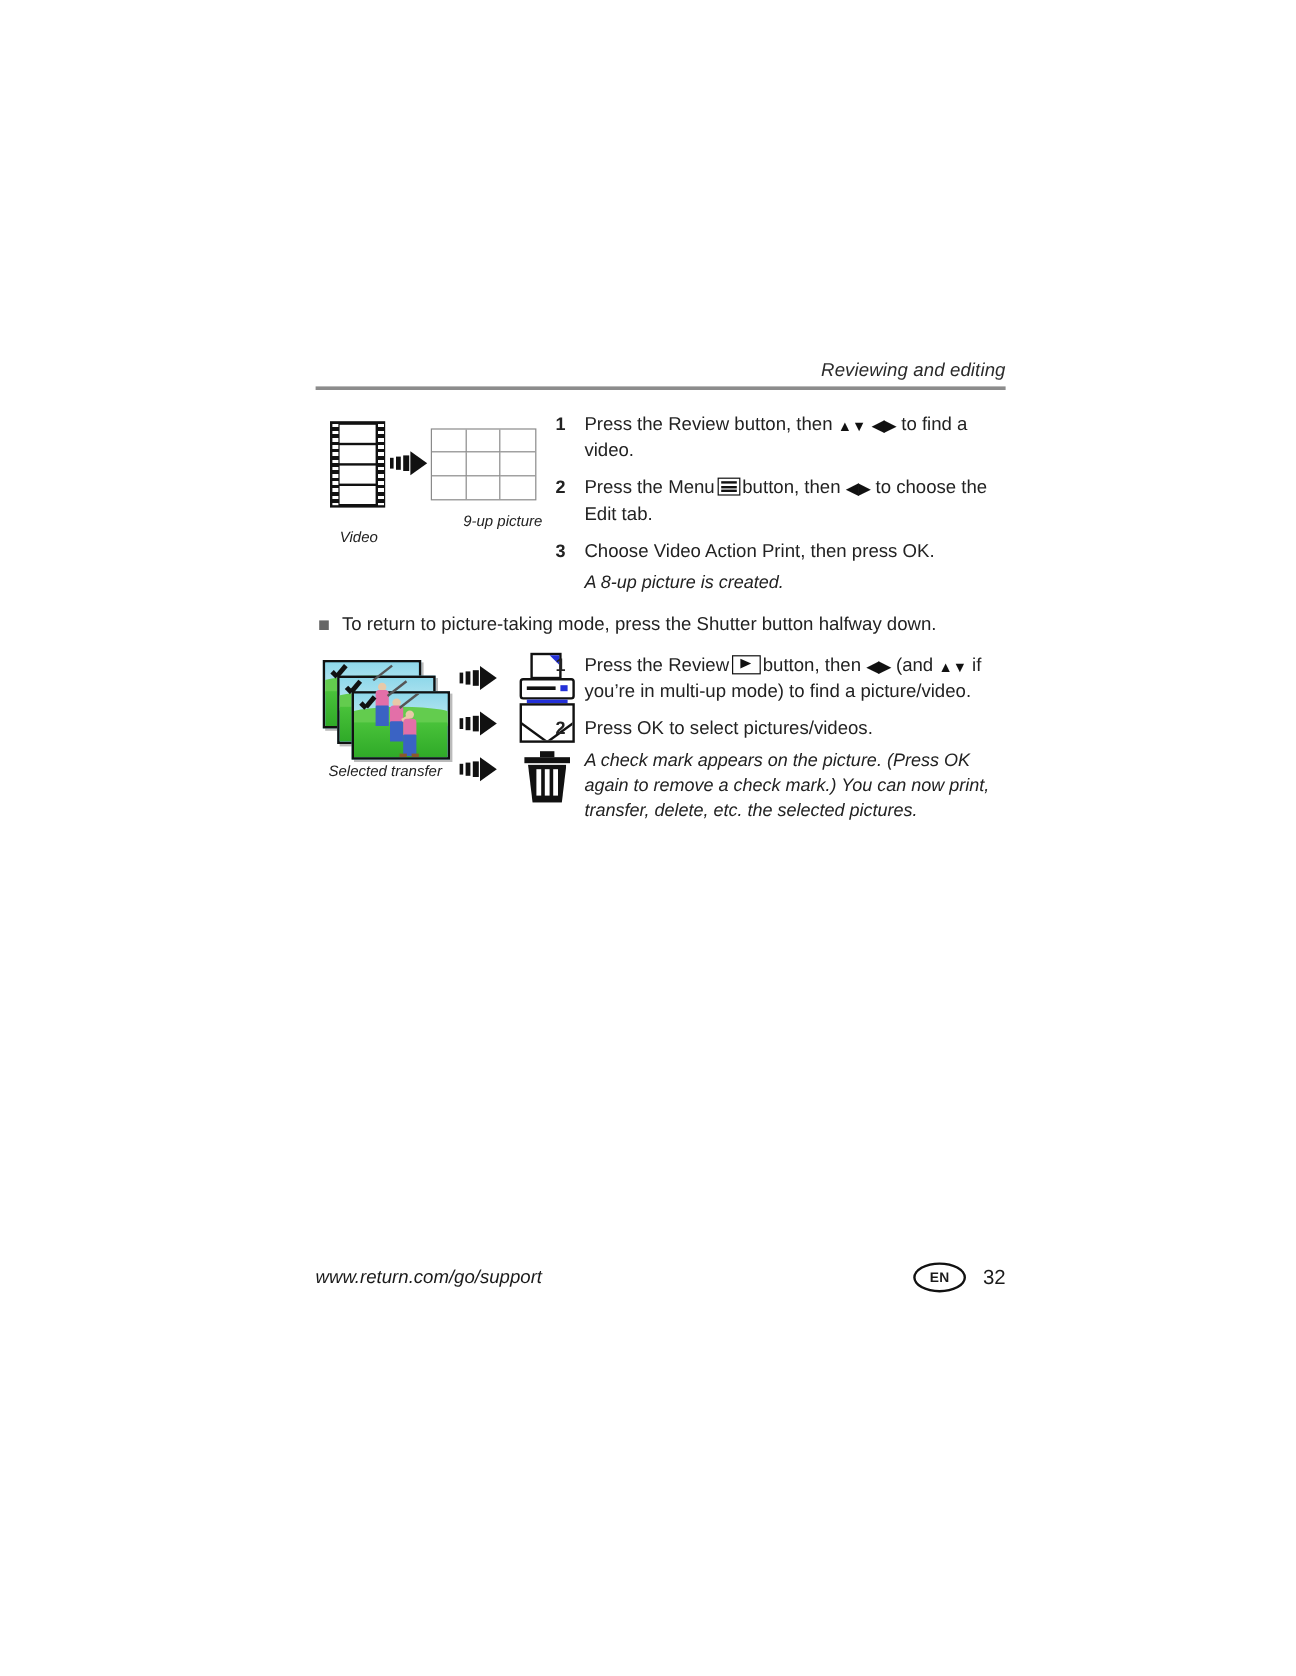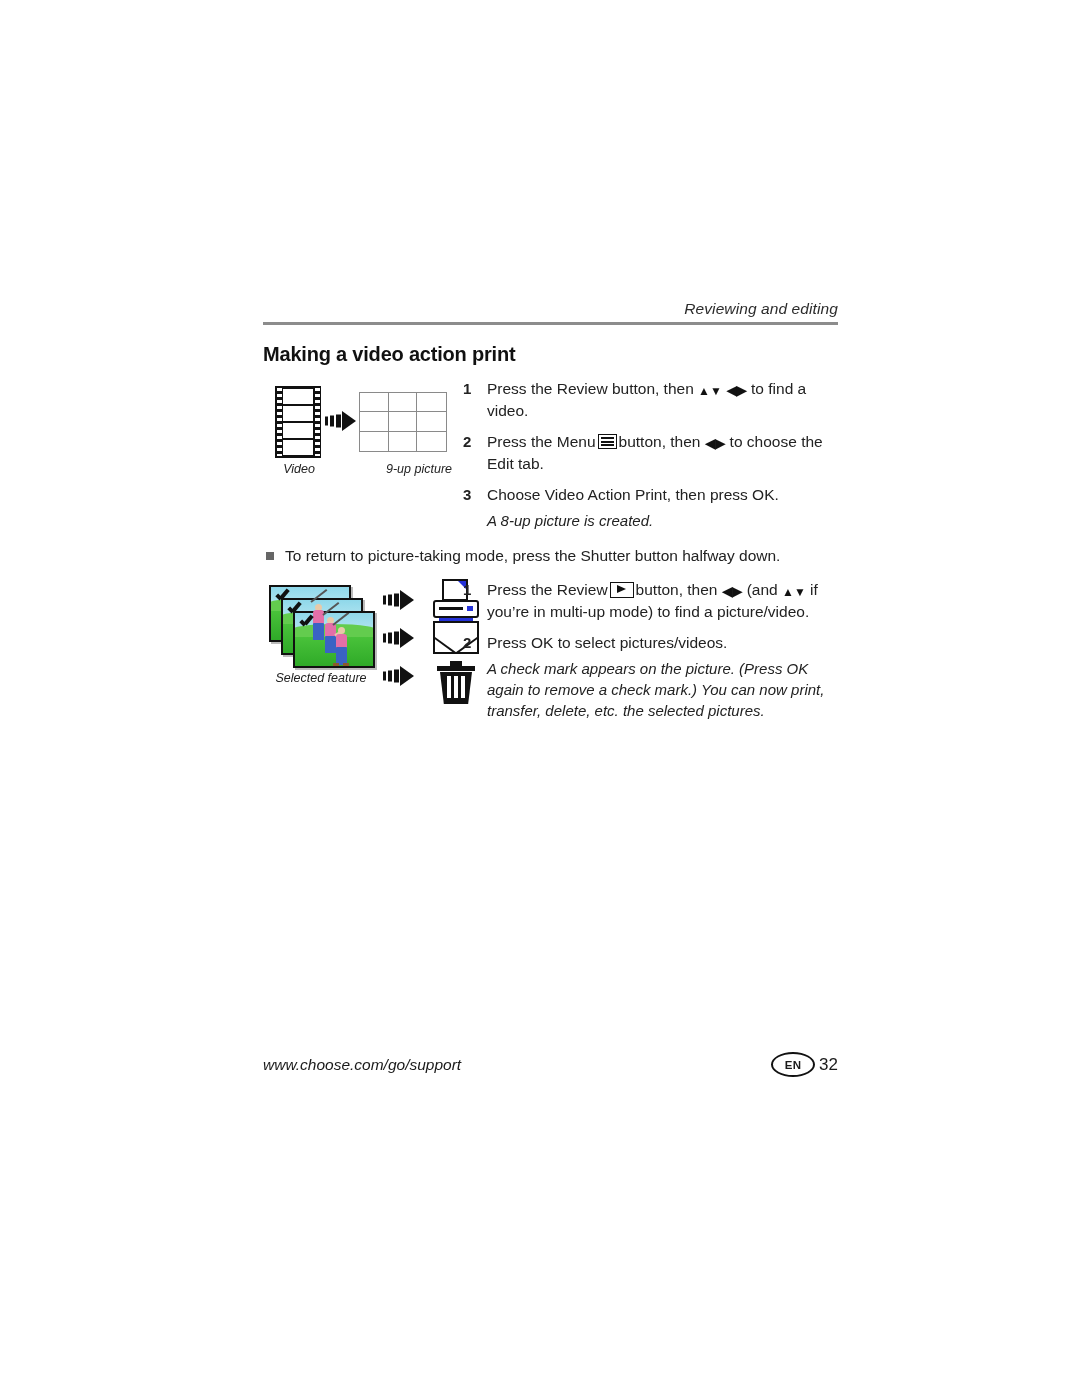--- a/index.html
+++ b/index.html
@@ -266,21 +266,21 @@
   .grid9 div:nth-child(n+7) { border-bottom: none; }
 
   .cap {
     position: absolute;
     font-style: italic;
     font-size: 12.5px;
     color: #222;
     text-align: center;
     line-height: 1.25;
   }
-  .cap1 { left: 0px; top: 84px; width: 72px; }
+  .cap1 { left: 0px; top: 98px; width: 72px; }
   .cap2 { left: 108px; top: 84px; width: 96px; }
 
   
   .fig2 { position: relative; height: 125px; }
   .photo {
     position: absolute;
     width: 82px; height: 57px;
     border: 2.2px solid #111;
     box-sizing: border-box;
     overflow: hidden;
@@ -462,21 +462,21 @@
     justify-content: space-between;
   }
   .foot-url {
     font-style: italic;
     font-size: 15.5px;
     color: #1a1a1a;
   }
   .foot-right {
     display: flex;
     align-items: center;
-    gap: 4px;
+    gap: 14px;
   }
   .en-badge {
     width: 40px; height: 21px;
     border: 2px solid #111;
     border-radius: 50%;
     display: flex;
     align-items: center;
     justify-content: center;
     font-size: 11.5px;
     font-weight: bold;
@@ -490,21 +490,20 @@
 </head>
 <body>
 
 <div class="page">
 
   <div class="content">
 
     <div class="runhead">Reviewing and editing</div>
     <div class="rule"></div>
 
-    <h2 class="sub">Making a video action print</h2>
 
     <div class="figrow">
 
       <div class="figcol">
         <div class="fig1">
           <div class="filmstrip">
             <span class="holes l"></span>
             <span class="holes r"></span>
             <span class="frames">
                 <span></span>
@@ -602,21 +601,21 @@
             <span class="golfer g-club" style="left:38px; top:11px;"></span>
             <span class="golfer g-arm" style="left:40px; top:21px;"></span>
             <span class="golfer g-head" style="left:43px; top:14px;"></span>
             <span class="golfer g-torso" style="left:41px; top:21px;"></span>
             <span class="golfer g-legs" style="left:41px; top:34px;"></span>
             <span class="golfer g-shoe" style="left:38px; top:50px;"></span>
             <span class="golfer g-shoe" style="left:48px; top:50px;"></span>
             <span class="check"></span>
           </div>
 
-          <div class="cap-sel">Selected feature</div>
+          <div class="cap-sel">Selected transfer</div>
 
           <div class="motion-arrow ma2">
             <span class="bar b1"></span>
               <span class="bar b2"></span>
               <span class="bar b3"></span>
               <span class="head"></span>
           </div>
           <div class="motion-arrow ma3">
             <span class="bar b1"></span>
               <span class="bar b2"></span>
@@ -670,20 +669,20 @@
             <span>Press OK to select pictures/videos.</span>
             <div class="note">A check mark appears on the picture. (Press OK again to remove a check mark.) You can now print, transfer, delete, etc. the selected pictures.</div>
           </li>
         </ol>
       </div>
     </div>
 
   </div>
 
   <div class="footer">
-    <div class="foot-url">www.choose.com/go/support</div>
+    <div class="foot-url">www.return.com/go/support</div>
     <div class="foot-right">
       <div class="en-badge">EN</div>
       <div class="pageno">32</div>
     </div>
   </div>
 
 </div>
 
 </body></html>

